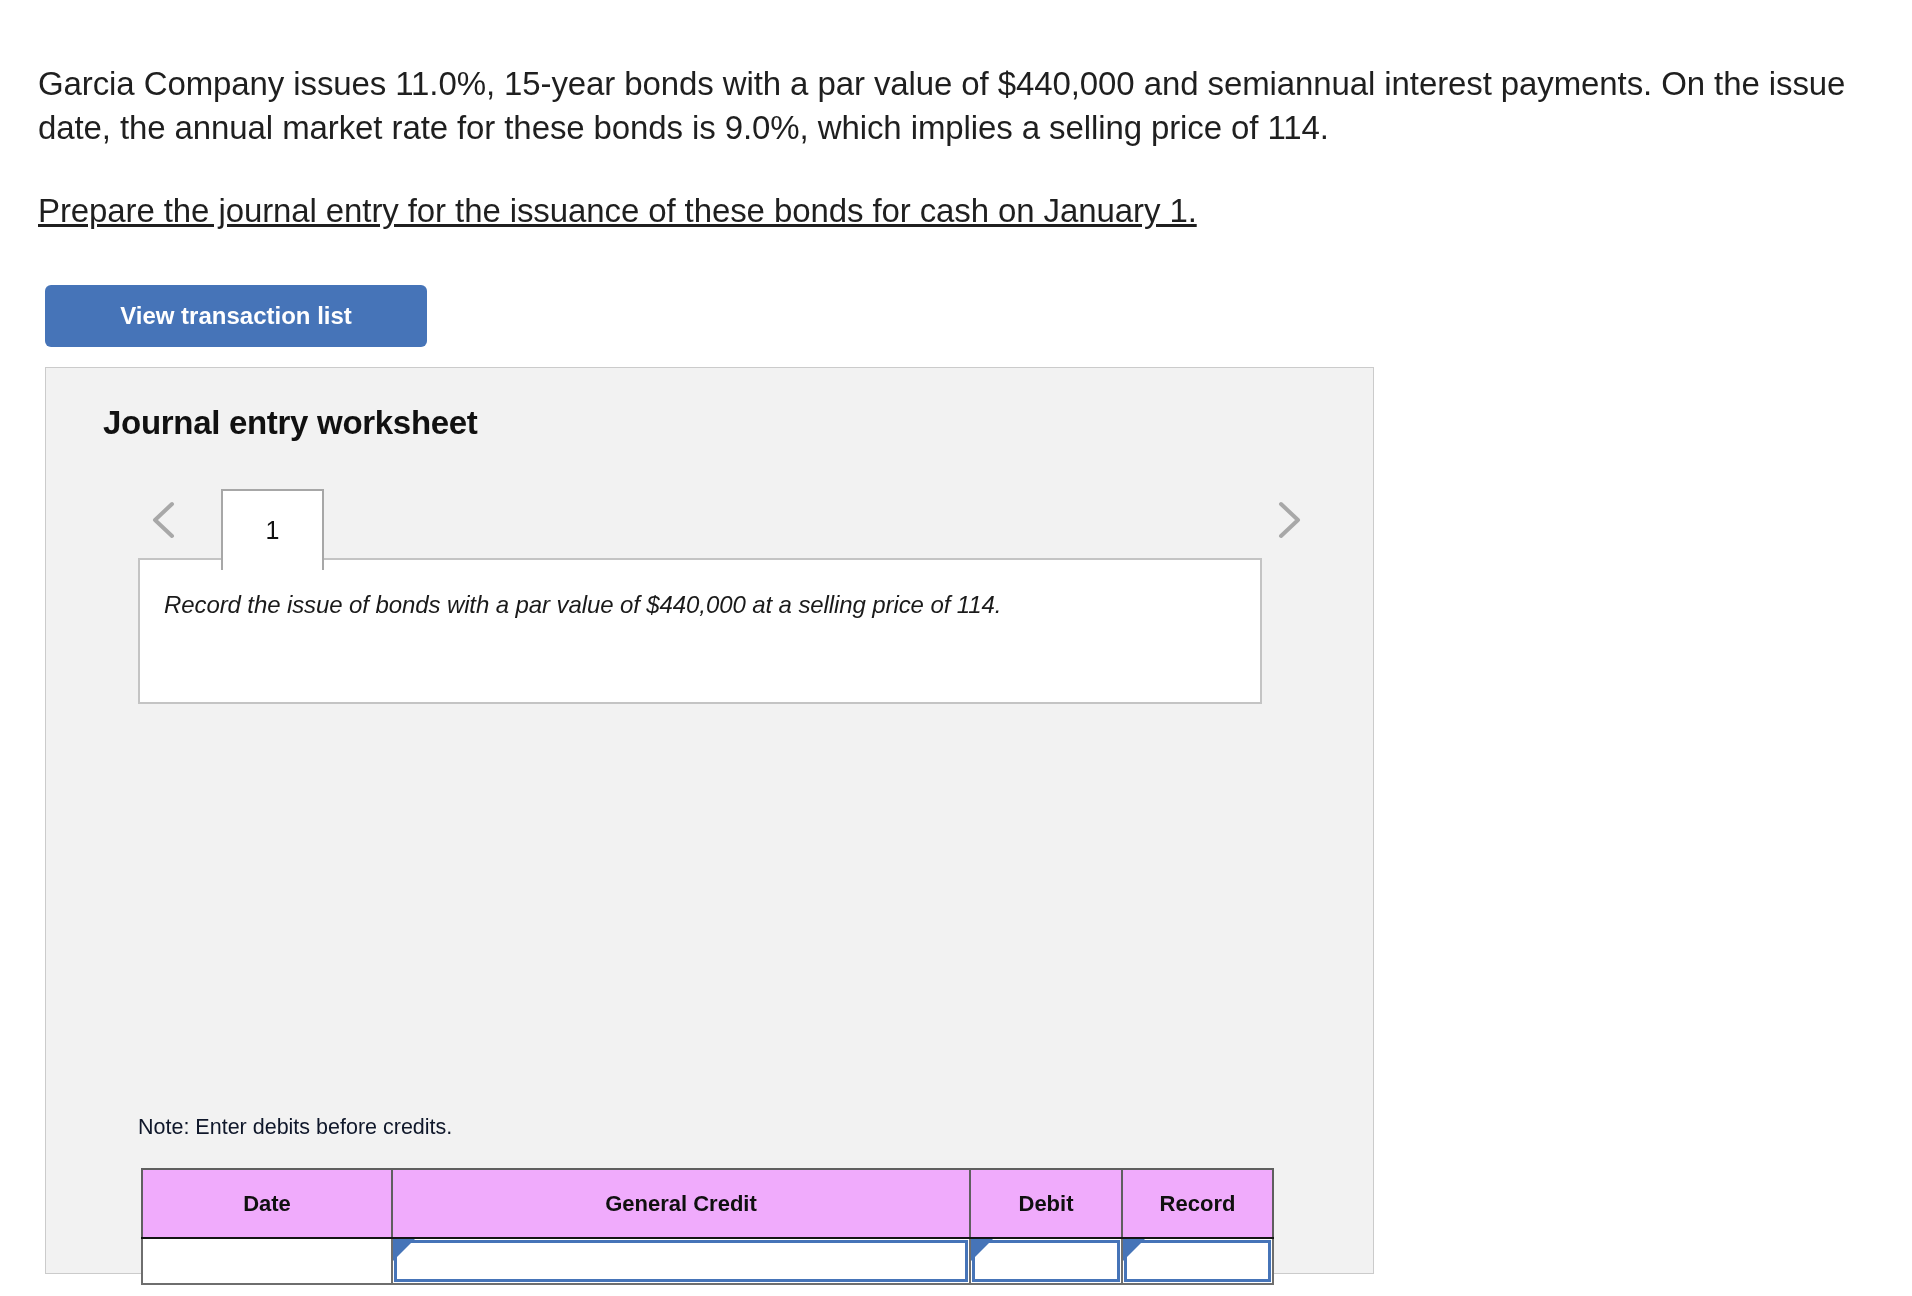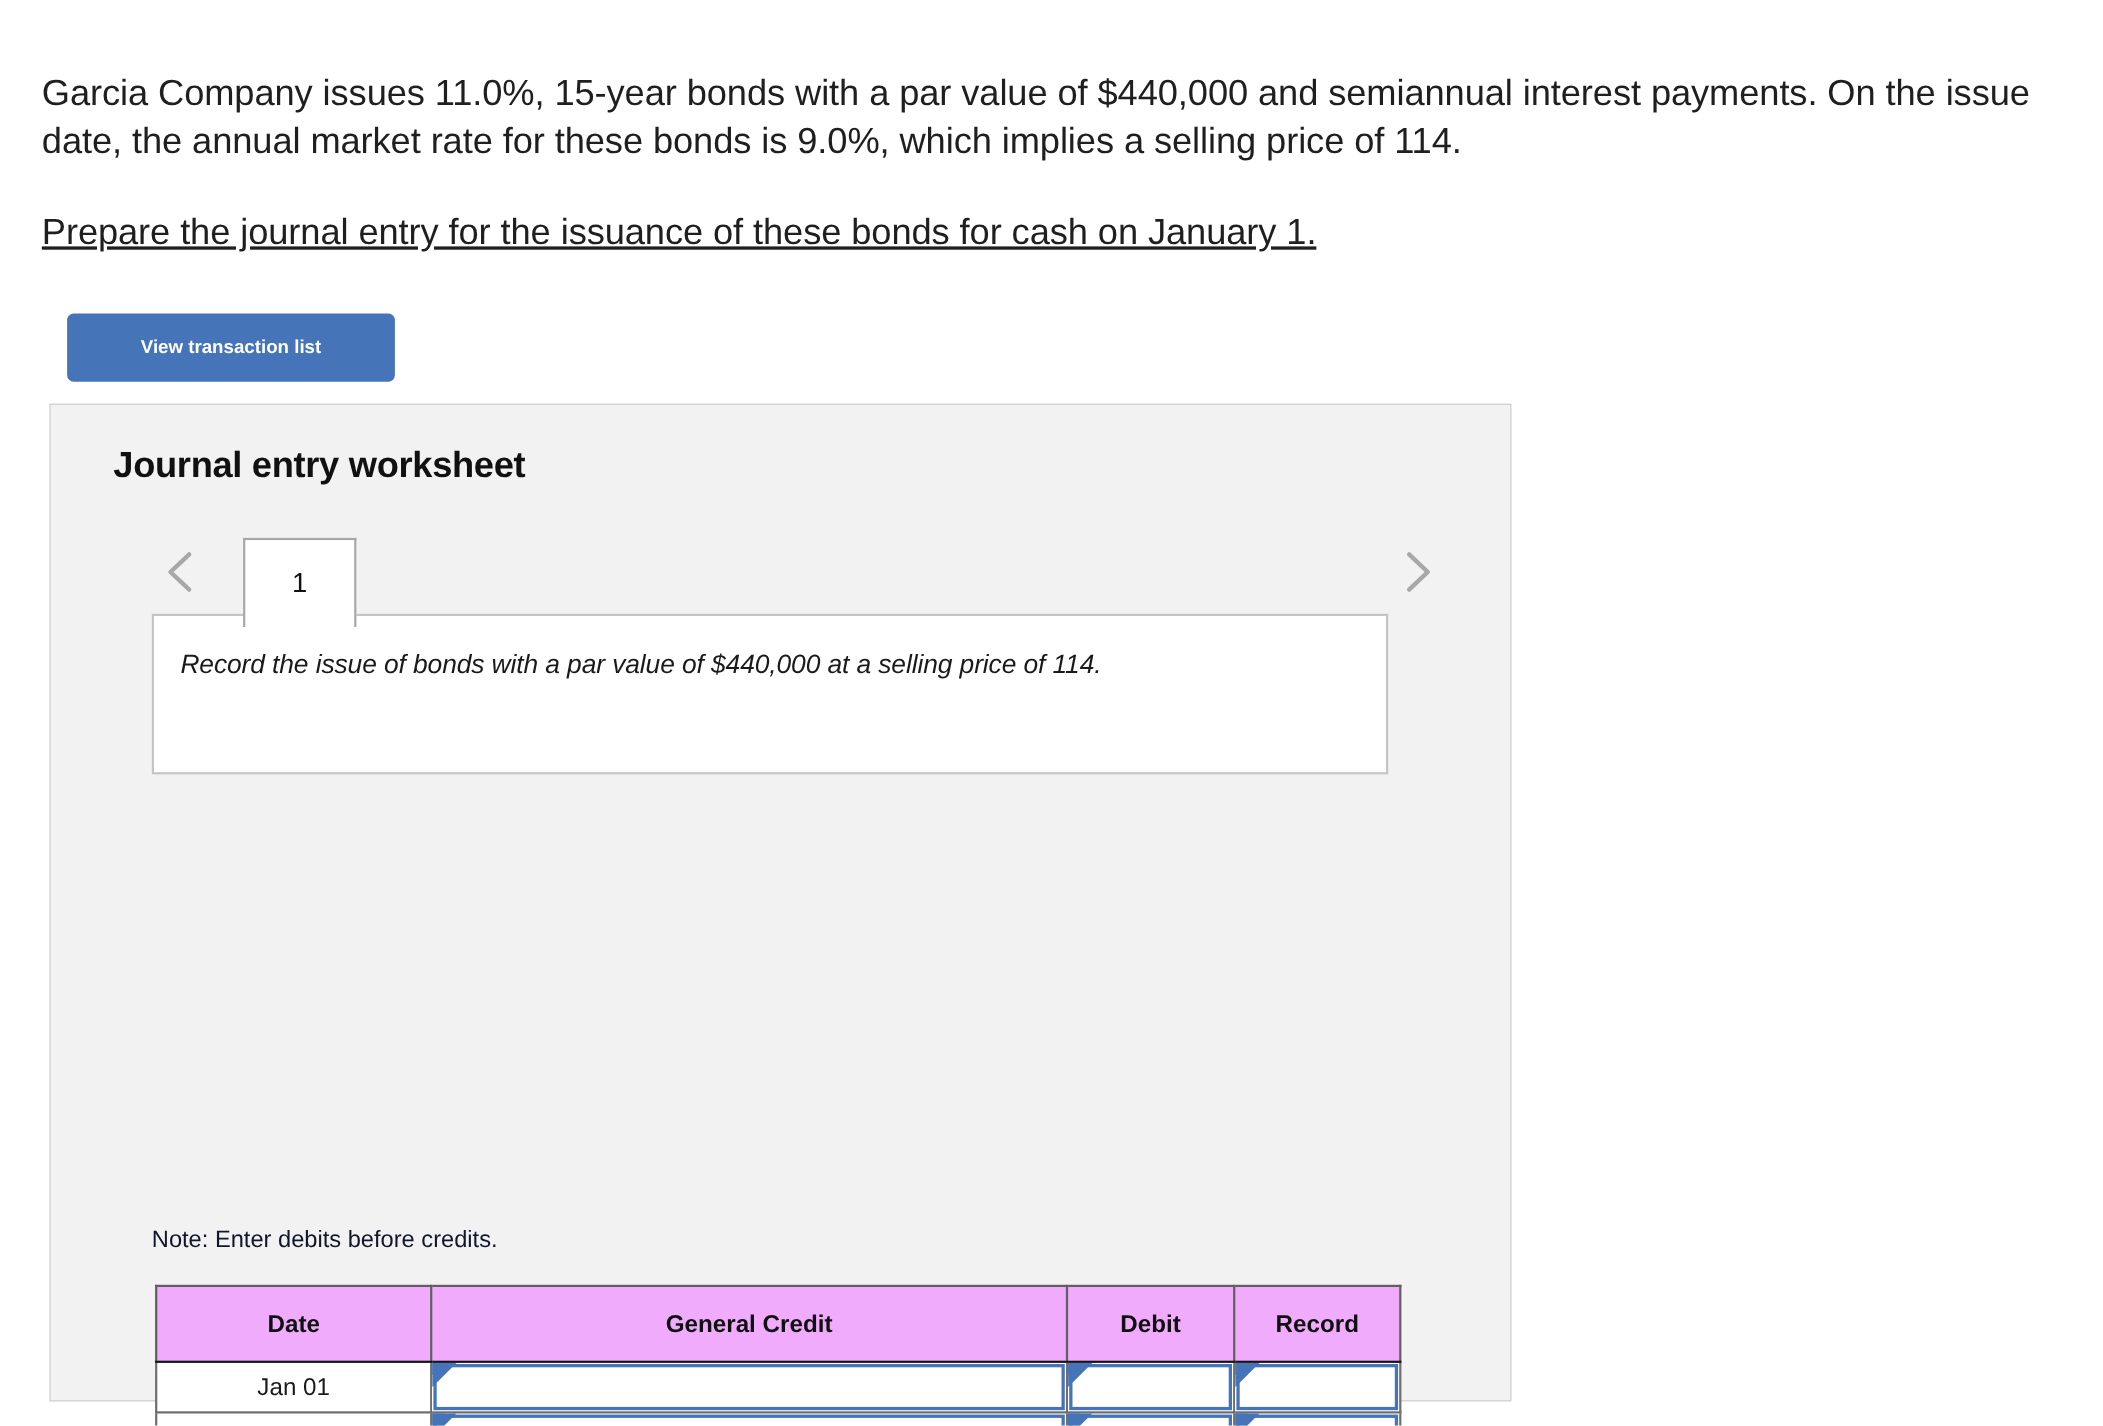--- a/index.html
+++ b/index.html
@@ -49,25 +49,25 @@
     color: #ffffff;
     font-weight: bold;
     border: none;
     border-radius: 6px;
     cursor: pointer;
     font-family: "Liberation Sans", sans-serif;
     box-sizing: border-box;
   }
   .btn-view-transaction {
     position: absolute;
-    left: 61px;
+    left: 45px;
     top: 285px;
-    width: 298px;
+    width: 382px;
     height: 62px;
-    font-size: 17px;
+    font-size: 24px;
   }
 
   
   .panel {
     position: absolute;
     left: 45px;
     top: 367px;
     width: 1329px;
     height: 907px;
     background: #f2f2f2;
@@ -269,35 +269,20 @@
       <thead>
         <tr>
           <th>Date</th>
           <th>General Credit</th>
           <th>Debit</th>
           <th>Record</th>
         </tr>
       </thead>
       <tbody>
         <tr>
-          <td class="td-date">Jan 01</td>
-          <td class="td-input">
-            <div class="cellbox"></div>
-            <span class="caret"></span>
-          </td>
-          <td class="td-input">
-            <div class="cellbox"></div>
-            <span class="caret"></span>
-          </td>
-          <td class="td-input">
-            <div class="cellbox"></div>
-            <span class="caret"></span>
-          </td>
-        </tr>
-        <tr>
           <td class="td-date"></td>
           <td class="td-input">
             <div class="cellbox"></div>
             <span class="caret"></span>
           </td>
           <td class="td-input">
             <div class="cellbox"></div>
             <span class="caret"></span>
           </td>
           <td class="td-input">

